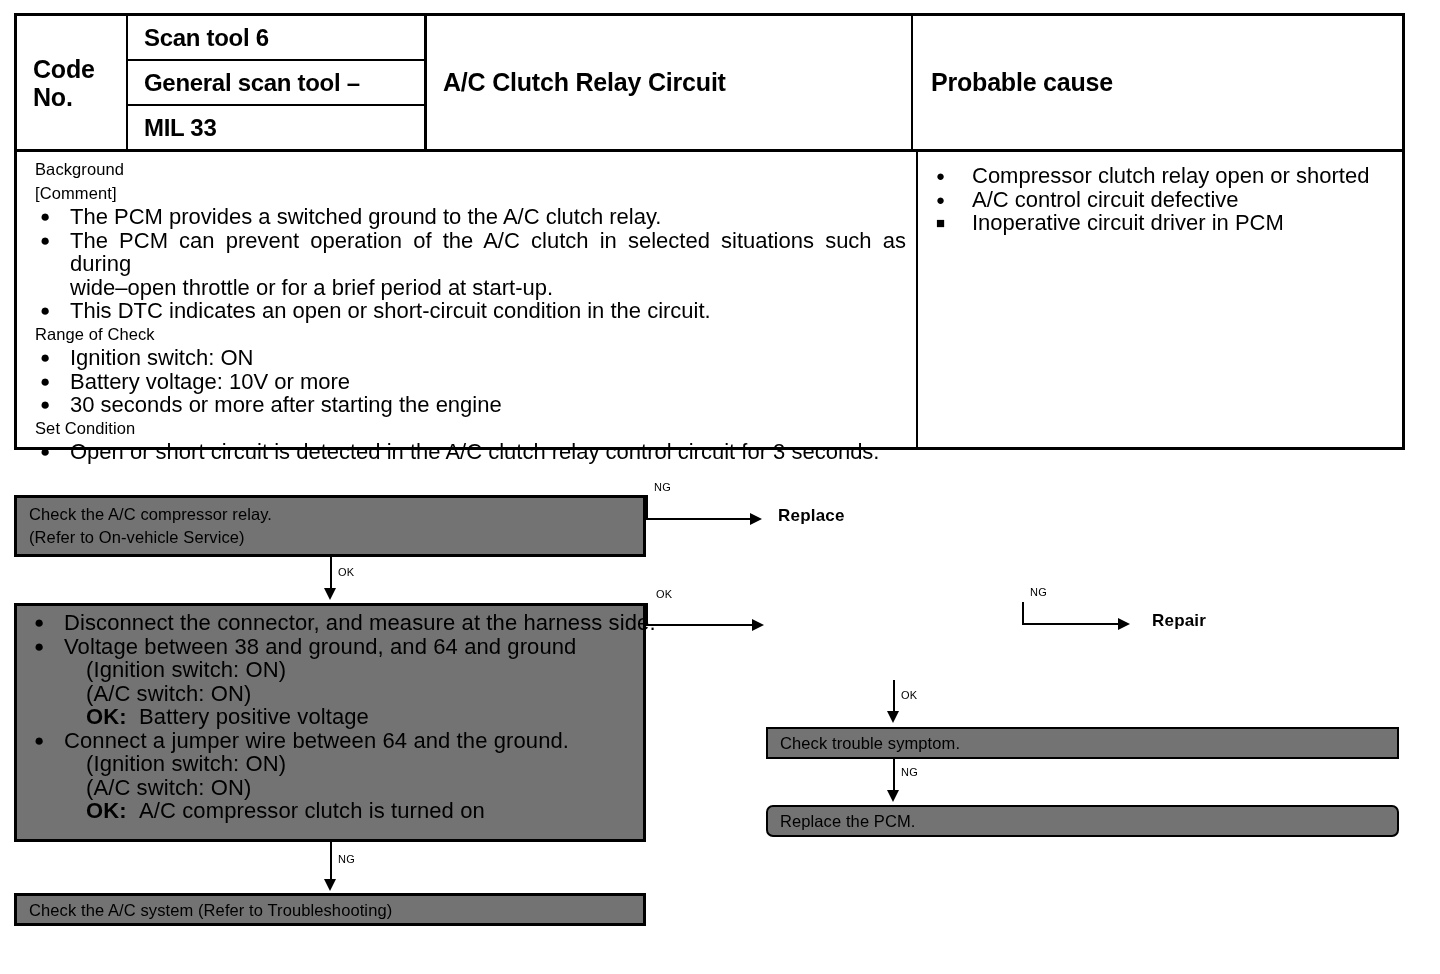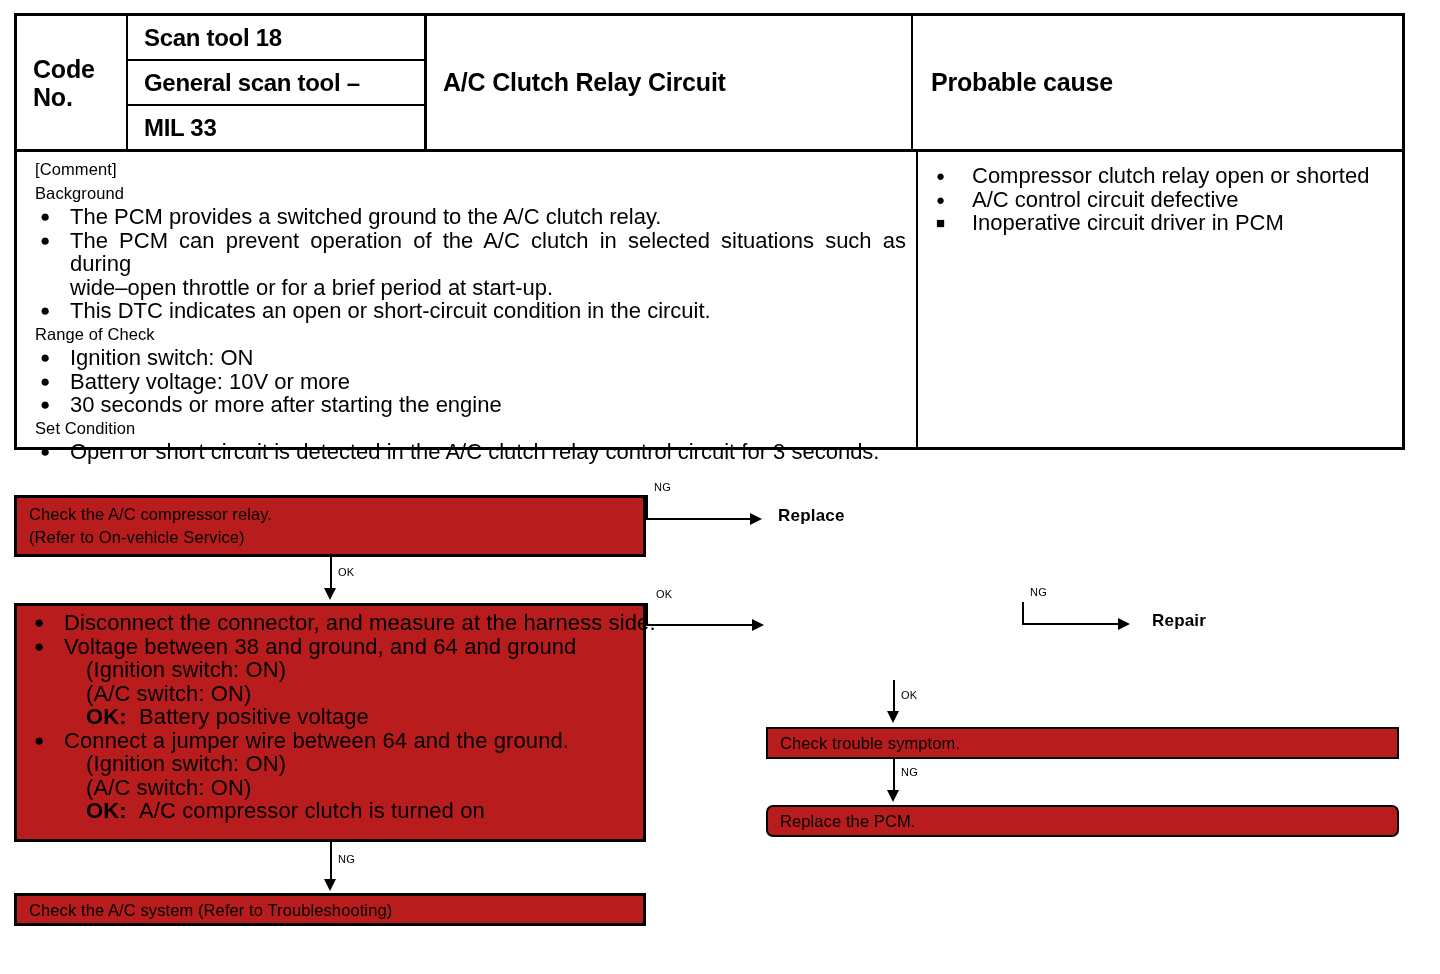--- a/index.html
+++ b/index.html
@@ -67,21 +67,21 @@
   .bullet-row .btext .sub{display:block;padding-left:0px;}
   .just{ text-align:justify; }
 
   .cause-row{display:flex;align-items:flex-start;line-height:23.5px;}
   .cause-row .bullet{flex:0 0 auto;width:36px;font-size:15px;line-height:23.5px;}
   .cause-row .btext{flex:1 1 auto;font-size:22px;line-height:23.5px;white-space:nowrap;}
 
   
   .flow{position:absolute;left:0;top:0;width:1440px;height:974px;}
   .fbox{
-    position:absolute;border:3px solid #000;background:#b91c1c;box-sizing:border-box;
+    position:absolute;border:3px solid #000;background:#737373;box-sizing:border-box;
   }
   .fbox .ftext{
     font-size:16.5px;line-height:23px;letter-spacing:0.1px;
     padding:5px 8px 0 12px;white-space:nowrap;
   }
   .fbox.thin{border-width:2px;}
   .term{
     position:absolute;font-weight:bold;font-size:17px;letter-spacing:0.2px;white-space:nowrap;
   }
   .edge-label{
@@ -113,35 +113,35 @@
   <div class="dtc-header">
 
     <div class="col-codeno">
       <div class="lbl">
         <span>Code</span><br>
         <span>No.</span>
       </div>
     </div>
 
     <div class="col-tools">
-      <div class="tool-row">Scan tool 18</div>
+      <div class="tool-row">Scan tool 6</div>
       <div class="tool-row">General scan tool –</div>
       <div class="tool-row">MIL 33</div>
     </div>
 
     <div class="col-title">A/C Clutch Relay Circuit</div>
 
     <div class="col-cause-head">Probable cause</div>
   </div>
 
   <div class="dtc-body">
 
     <div class="comment-cell">
+      <div class="ctext">Background</div>
       <div class="ctext">[Comment]</div>
-      <div class="ctext">Background</div>
 
       <div class="bullet-row">
         <span class="bullet">●</span>
         <span class="btext">The PCM provides a switched ground to the A/C clutch relay.</span>
       </div>
       <div class="bullet-row">
         <span class="bullet">●</span>
         <span class="btext">
           <span class="just" style="display:block;width:836px;text-align:justify;text-align-last:justify;">The PCM can prevent operation of the A/C clutch in selected situations such as during</span>
           <span class="sub">wide–open throttle or for a brief period at start-up.</span>

